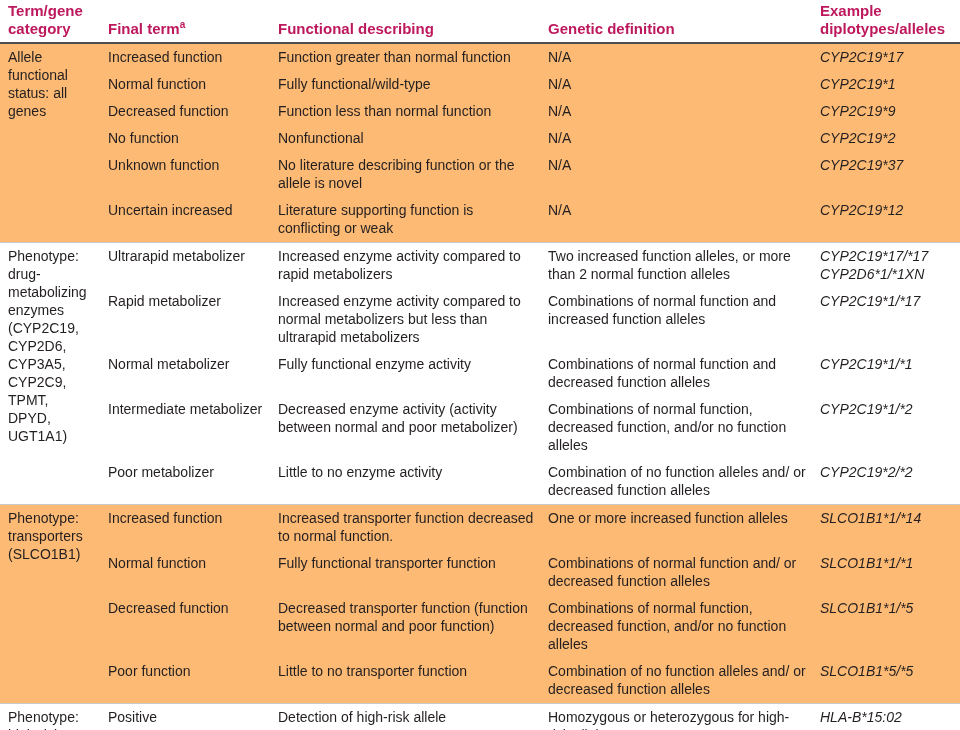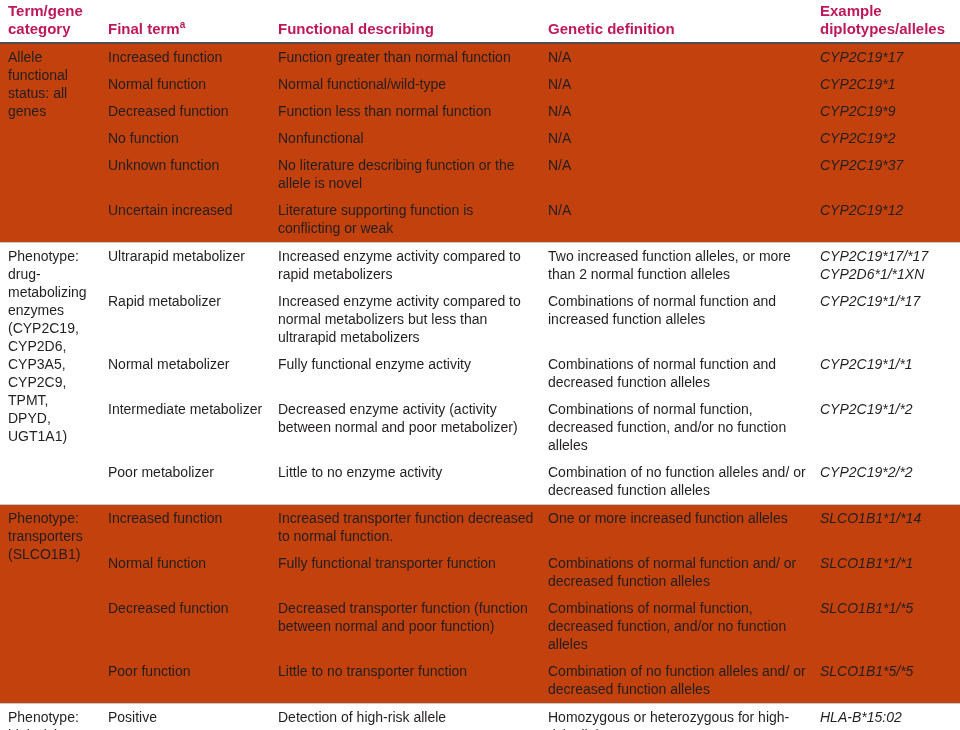--- a/index.html
+++ b/index.html
@@ -35,21 +35,21 @@
   }
   thead tr {
     border-bottom: 2px solid #4d4d4f;
   }
   table.terms td {
     font-size: 14px;
     line-height: 18px;
     vertical-align: top;
     padding: 4px 14px 5px 0;
   }
-  td.shaded { background: #c2410c; }
+  td.shaded { background: #fdba74; }
   tr.section-start td { border-top: 1px solid #c9c9c9; }
   td.cat-cell { padding-right: 6px; }
   td.example-cell {
     font-style: italic;
     padding-right: 4px;
   }
   tbody { border-bottom: 2px solid #4d4d4f; }
   sup { font-size: 10px; line-height: 0; }
 </style>
 </head>
@@ -78,21 +78,21 @@
           <td class="cat-cell first shaded" rowspan="6"><span>Allele functional status: all genes</span></td>
           <td class="shaded">Increased function</td>
           <td class="shaded">Function greater than normal function</td>
           <td class="shaded">N/A</td>
           <td class="example-cell shaded">
             <div>CYP2C19*17</div>
           </td>
         </tr>
         <tr>
           <td class="shaded">Normal function</td>
-          <td class="shaded">Normal functional/wild-type</td>
+          <td class="shaded">Fully functional/wild-type</td>
           <td class="shaded">N/A</td>
           <td class="example-cell shaded">
             <div>CYP2C19*1</div>
           </td>
         </tr>
         <tr>
           <td class="shaded">Decreased function</td>
           <td class="shaded">Function less than normal function</td>
           <td class="shaded">N/A</td>
           <td class="example-cell shaded">

